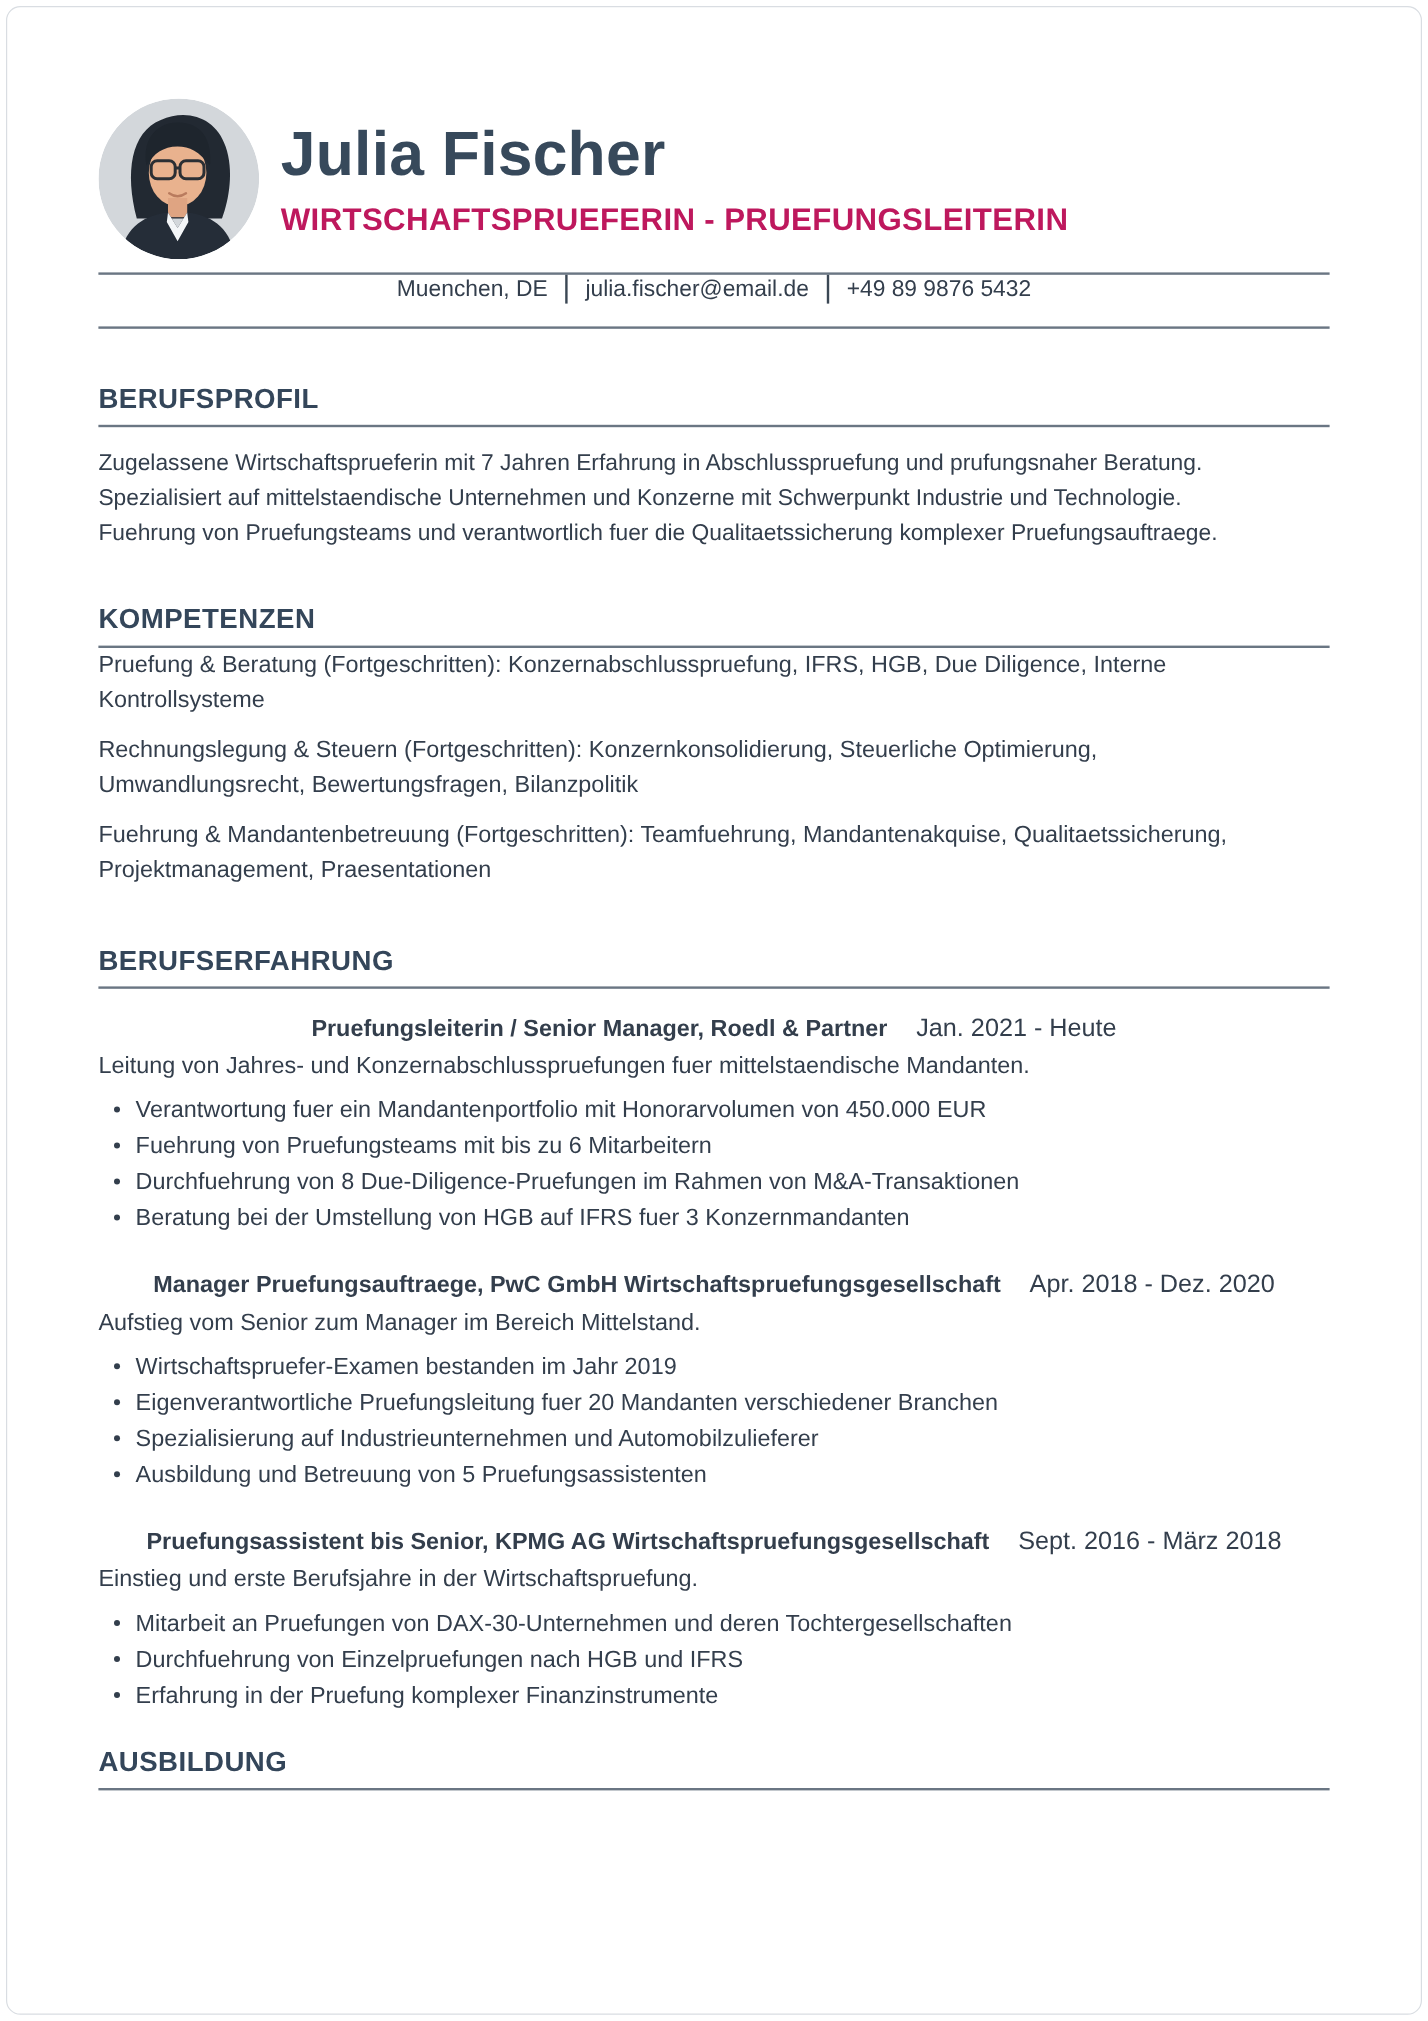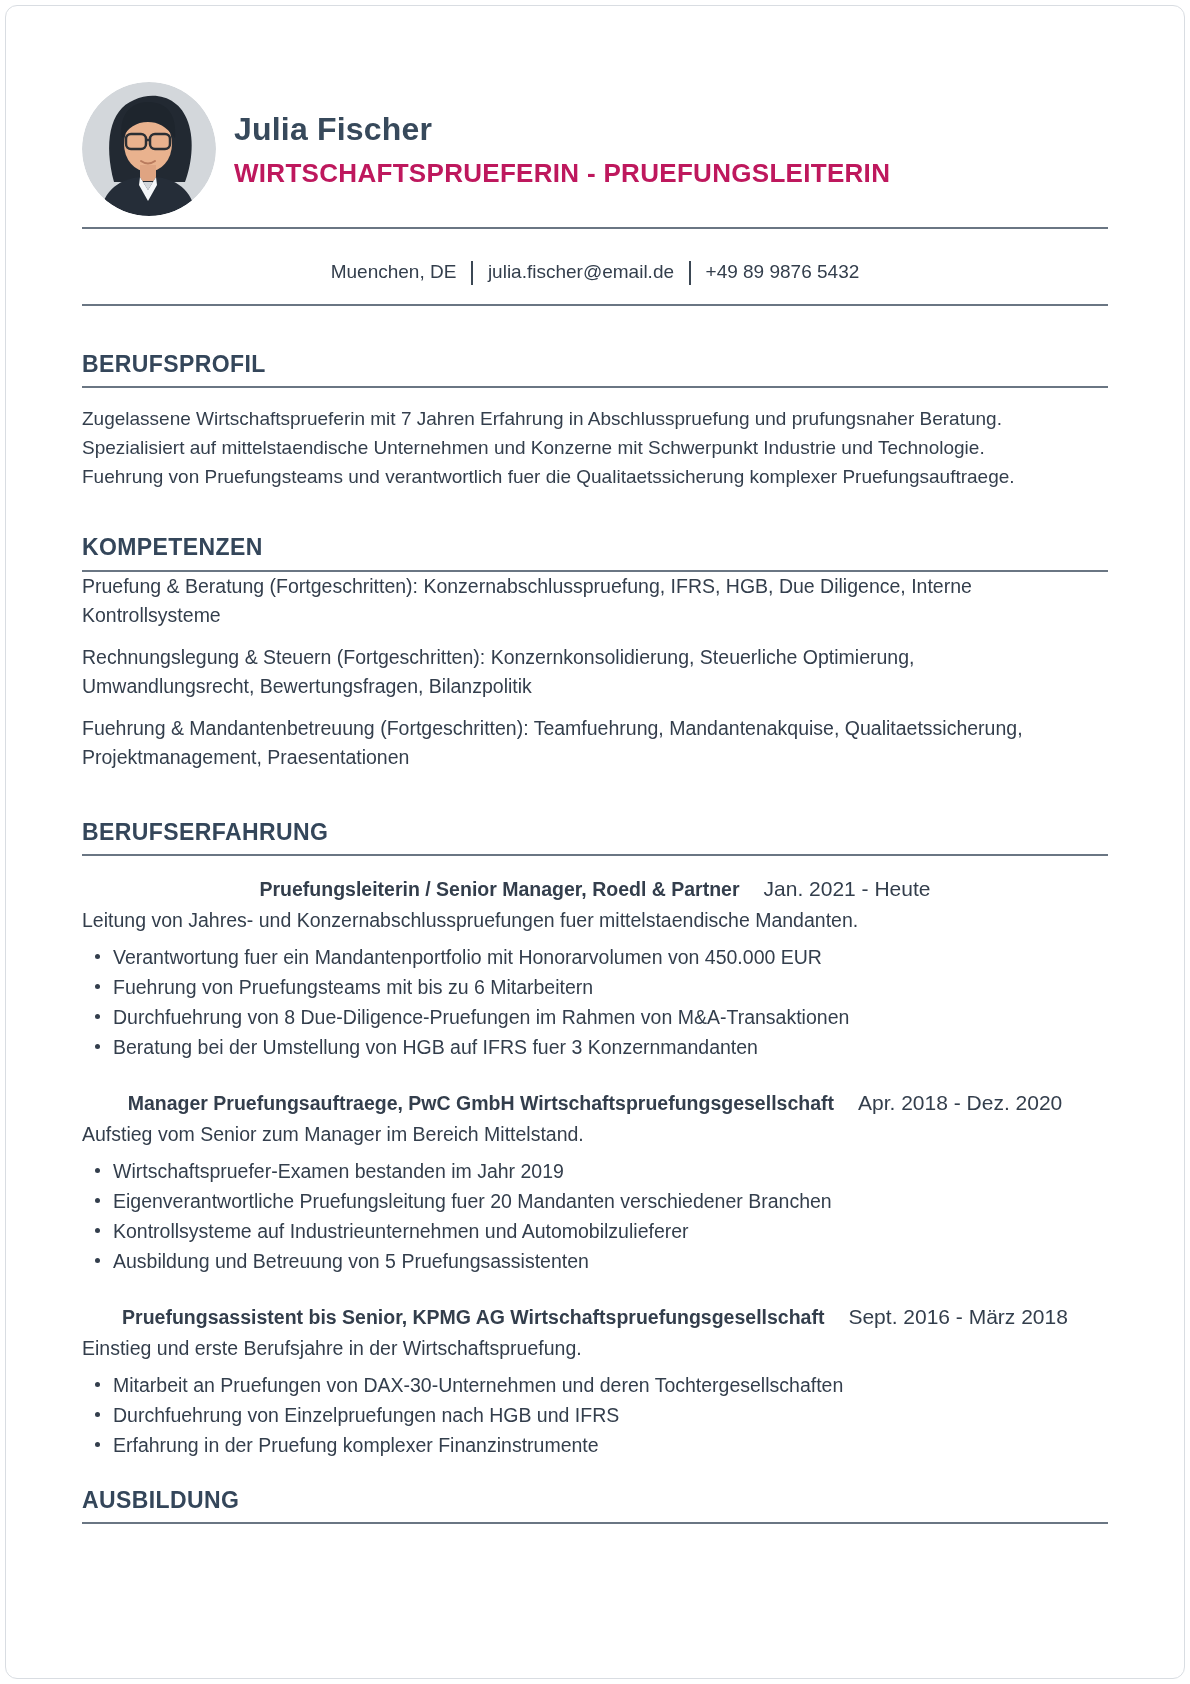--- a/index.html
+++ b/index.html
@@ -15,29 +15,29 @@
     position:absolute; left:5px; top:5px; right:5px; bottom:5px;
     border:1.5px solid #d9dde2; border-radius:12px;
     pointer-events:none;
   }
   .content { position:relative; padding:82px 82px 0 82px; }
 
   
   .header { display:flex; align-items:center; gap:18px; height:134px; }
   .avatar { width:134px; height:134px; border-radius:50%; overflow:hidden; flex:none; }
   .avatar svg { display:block; width:100%; height:100%; }
-  .name { font-size:32px; font-weight:700; color:#37495b; letter-spacing:0.2px; line-height:1; }
+  .name { font-size:52px; font-weight:700; color:#37495b; letter-spacing:0.2px; line-height:1; }
   .role { margin-top:15px; font-size:26px; font-weight:700; color:#be185d; letter-spacing:0.3px; line-height:1; }
 
   .rule { height:2px; background:#6a7683; border:none; }
   .rule-header { margin-top:11px; }
 
   .contact {
-    display:flex; align-items:flex-start; justify-content:center;
-    padding:32px 0 19px; font-size:19px; color:#333e4c;
+    display:flex; align-items:flex-end; justify-content:center;
+    padding:0 0 19px; font-size:19px; color:#333e4c;
   }
   .contact .sep { width:1.5px; height:24px; background:#3b4754; margin:0 15px; }
 
   
   .section-heading { font-size:23px; font-weight:700; color:#34465a; letter-spacing:0.4px; line-height:1.1; }
   .section .rule { margin-top:9px; }
 
   .section-profile { margin-top:46px; }
   .profile-text { margin-top:16px; font-size:19px; line-height:29px; max-width:960px; }
 
@@ -148,21 +148,21 @@
 
     <div class="job">
       <div class="job-header">
         <span class="job-title">Manager Pruefungsauftraege, PwC GmbH Wirtschaftspruefungsgesellschaft</span>
         <span class="job-dates">Apr. 2018 - Dez. 2020</span>
       </div>
       <div class="job-summary">Aufstieg vom Senior zum Manager im Bereich Mittelstand.</div>
       <ul>
         <li>Wirtschaftspruefer-Examen bestanden im Jahr 2019</li>
         <li>Eigenverantwortliche Pruefungsleitung fuer 20 Mandanten verschiedener Branchen</li>
-        <li>Kontrollsysteme auf Industrieunternehmen und Automobilzulieferer</li>
+        <li>Spezialisierung auf Industrieunternehmen und Automobilzulieferer</li>
         <li>Ausbildung und Betreuung von 5 Pruefungsassistenten</li>
       </ul>
     </div>
 
     <div class="job">
       <div class="job-header">
         <span class="job-title">Pruefungsassistent bis Senior, KPMG AG Wirtschaftspruefungsgesellschaft</span>
         <span class="job-dates">Sept. 2016 - März 2018</span>
       </div>
       <div class="job-summary">Einstieg und erste Berufsjahre in der Wirtschaftspruefung.</div>

